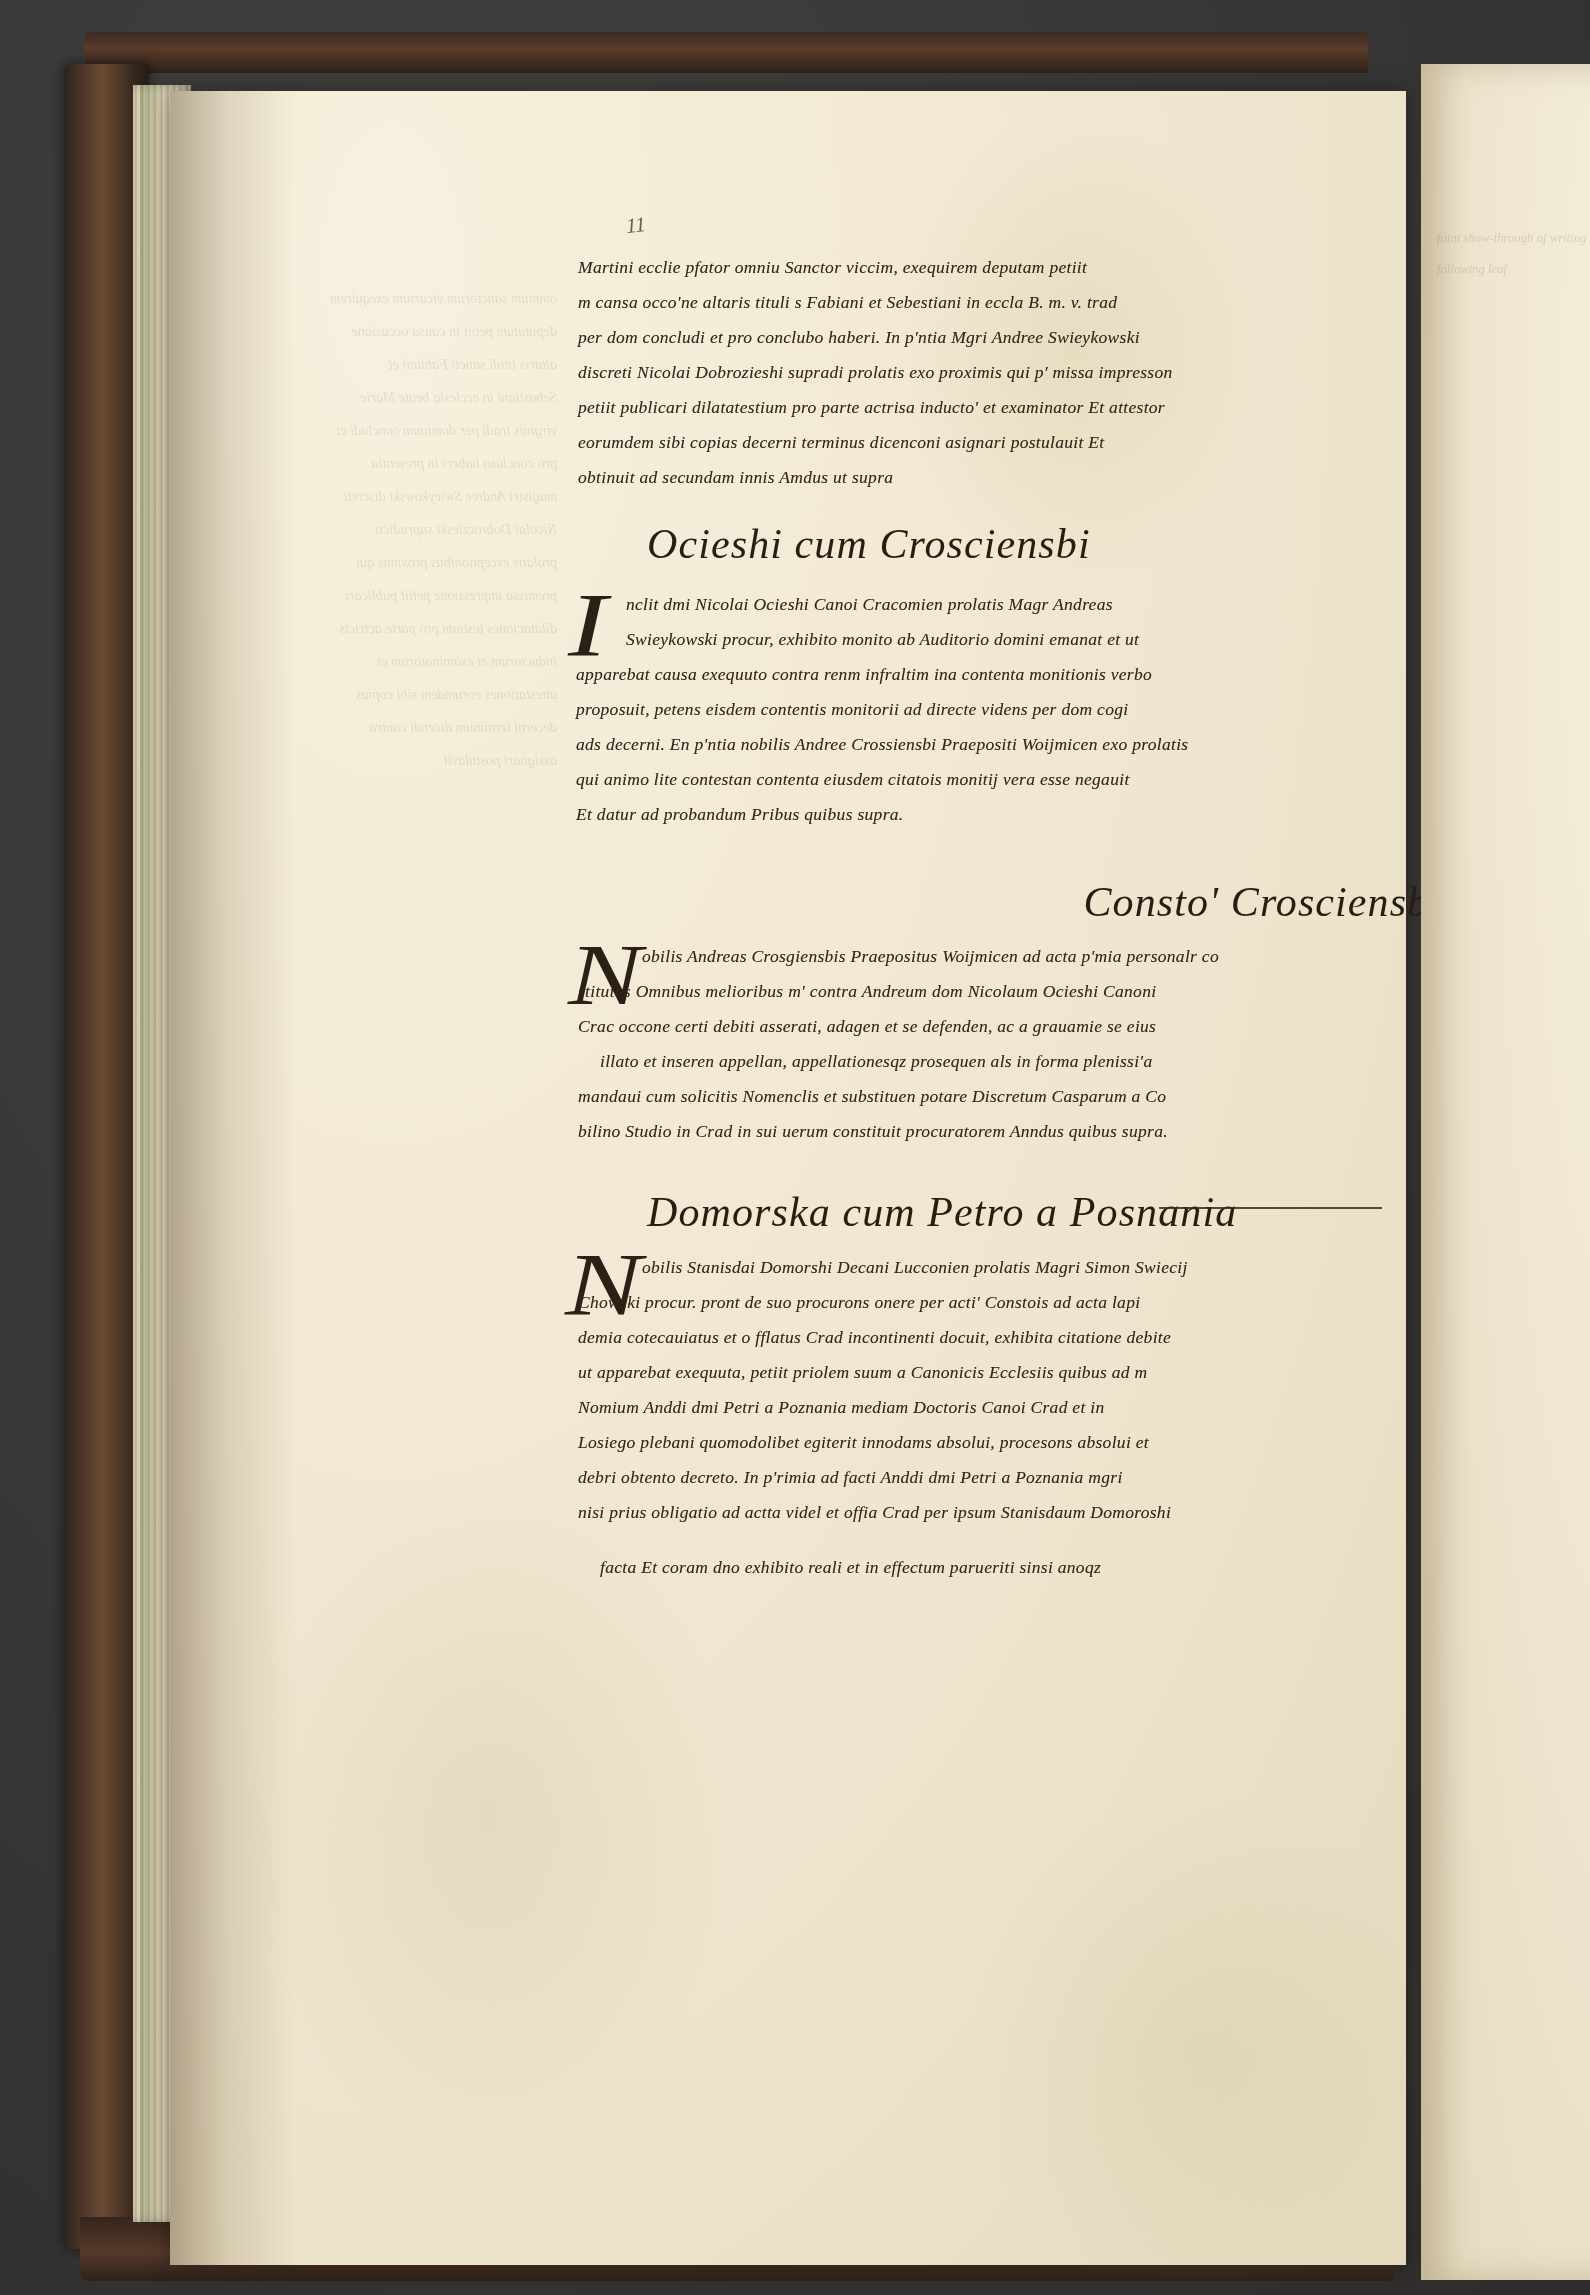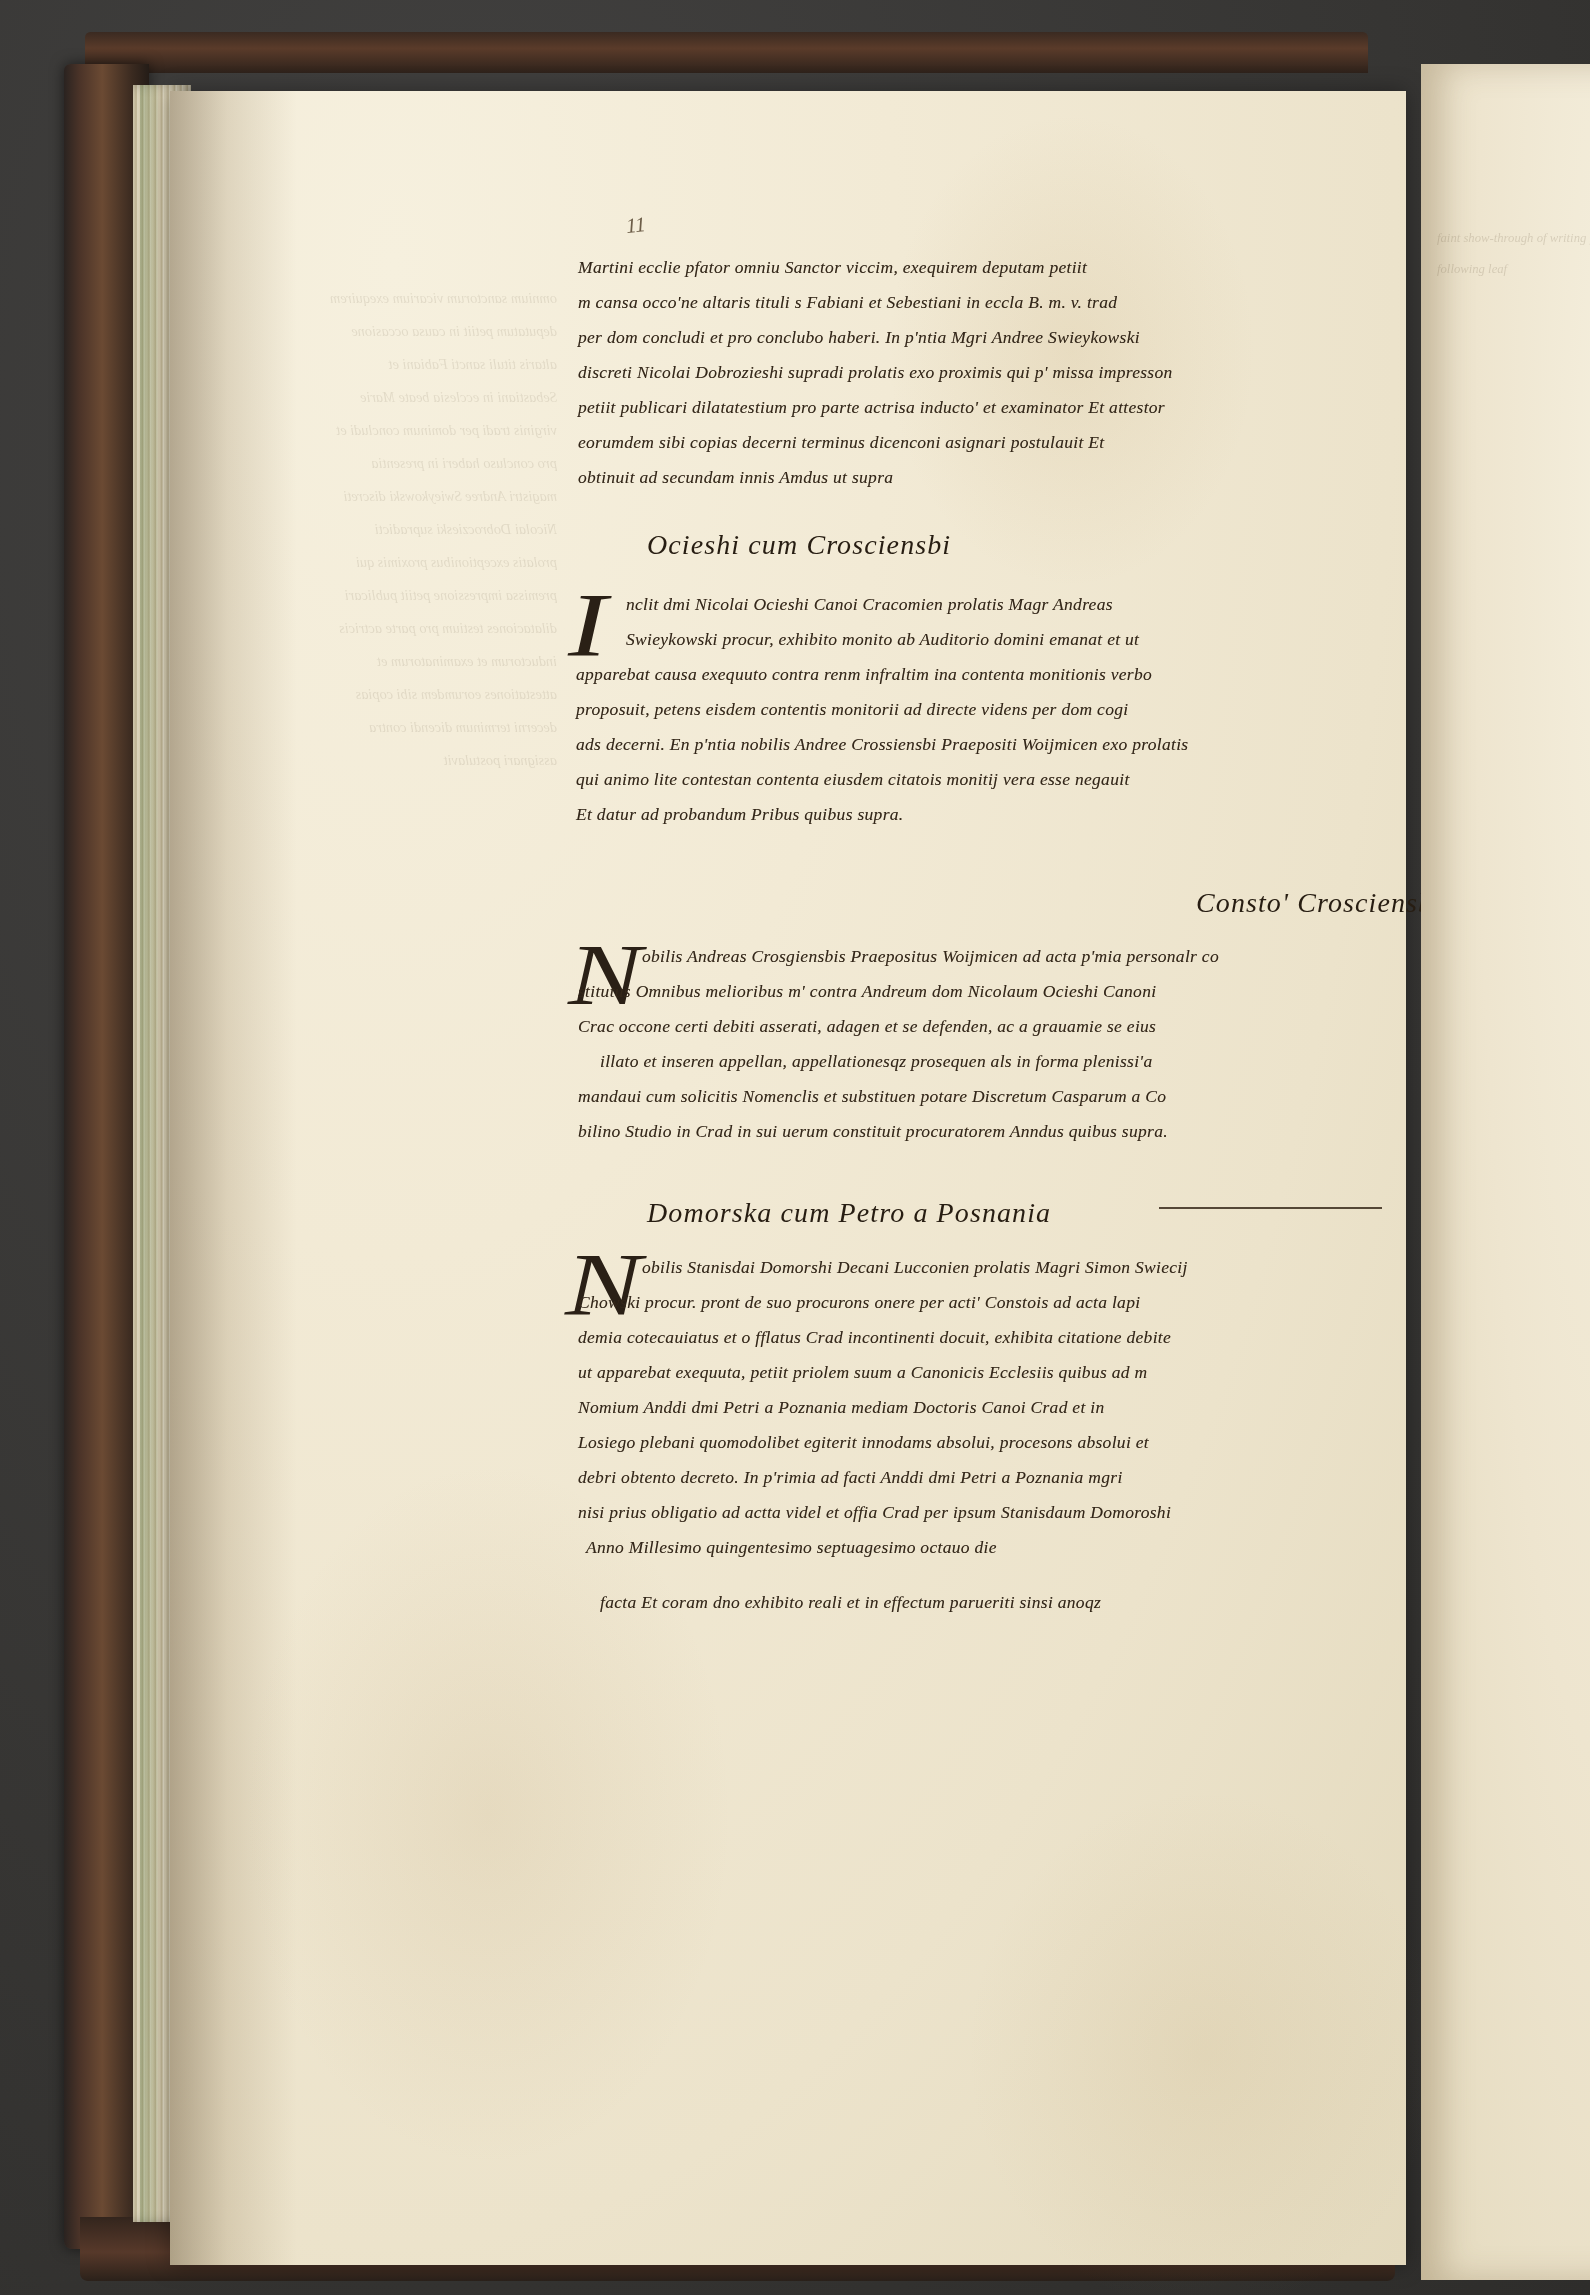--- a/index.html
+++ b/index.html
@@ -148,21 +148,21 @@
   .para {
     font-size: 17.5px;
     line-height: 35px;
     letter-spacing: 0.3px;
     color: #33271a;
     text-shadow: 0 0 0.5px rgba(60,42,22,.35);
   }
   .para .line { display: block; white-space: nowrap; }
 
   .heading {
-    font-size: 28px;
+    font-size: 42px;
     line-height: 51px;
     letter-spacing: 1.1px;
     color: #271d12;
     margin: 13.8px 0 5.3px 0;
     white-space: nowrap;
     font-family: Liberation Serif, serif;
   }
   .heading.h-1 { padding-left: 69px; }
   .heading.h-2 { padding-left: 95px; text-align: right; }
   .heading.h-3 { padding-left: 69px; }
@@ -278,21 +278,20 @@
 
     <div class="text-block para" style="top:1159px; left:472px; width:806px;">
       <span class="line">obilis Stanisdai Domorshi Decani Lucconien prolatis Magri Simon Swiecij</span>
       <span class="line" style="margin-left:-64px;">Chowski procur. pront de suo procurons onere per acti' Constois ad acta lapi</span>
       <span class="line" style="margin-left:-64px;">demia cotecauiatus et o fflatus Crad incontinenti docuit, exhibita citatione debite</span>
       <span class="line" style="margin-left:-64px;">ut apparebat exequuta, petiit priolem suum a Canonicis Ecclesiis quibus ad m</span>
       <span class="line" style="margin-left:-64px;">Nomium Anddi dmi Petri a Poznania mediam Doctoris Canoi Crad et in</span>
       <span class="line" style="margin-left:-64px;">Losiego plebani quomodolibet egiterit innodams absolui, procesons absolui et</span>
       <span class="line" style="margin-left:-64px;">debri obtento decreto. In p'rimia ad facti Anddi dmi Petri a Poznania mgri</span>
       <span class="line" style="margin-left:-64px;">nisi prius obligatio ad actta videl et offia Crad per ipsum Stanisdaum Domoroshi</span>
-      <span class="line" style="margin-left:-56px;">Anno Millesimo quingentesimo septuagesimo octauo die</span>
       <span class="line" style="margin-left:-42px;margin-top:20px;">facta Et coram dno exhibito reali et in effectum parueriti sinsi anoqz</span>
     </div>
   </div>
 
   <div id="leaf-right">
     <div class="ghost">faint show-through of writing from the following leaf</div>
   </div>
 
 </div>
 

